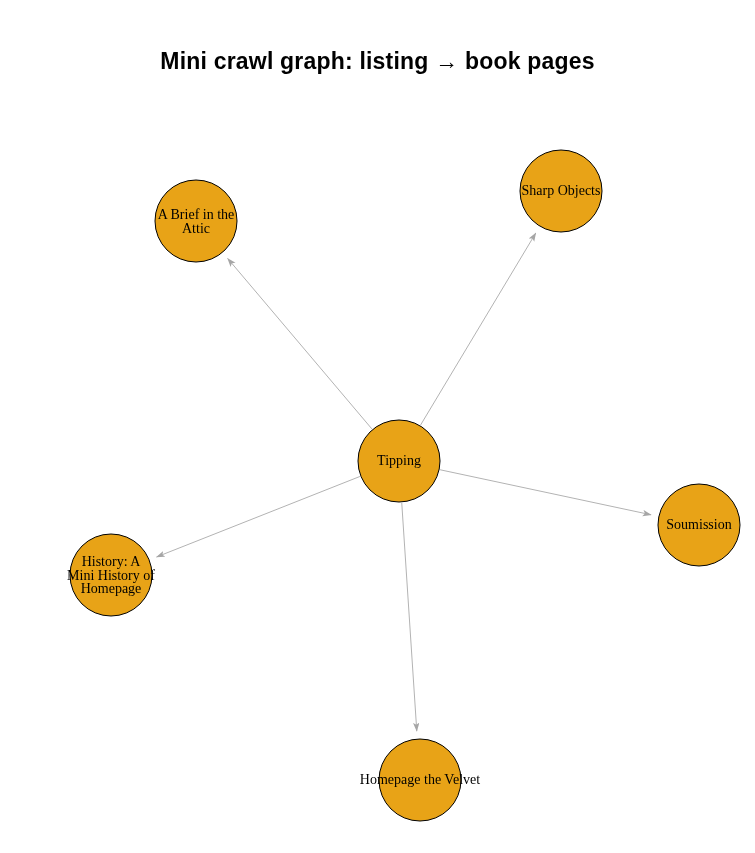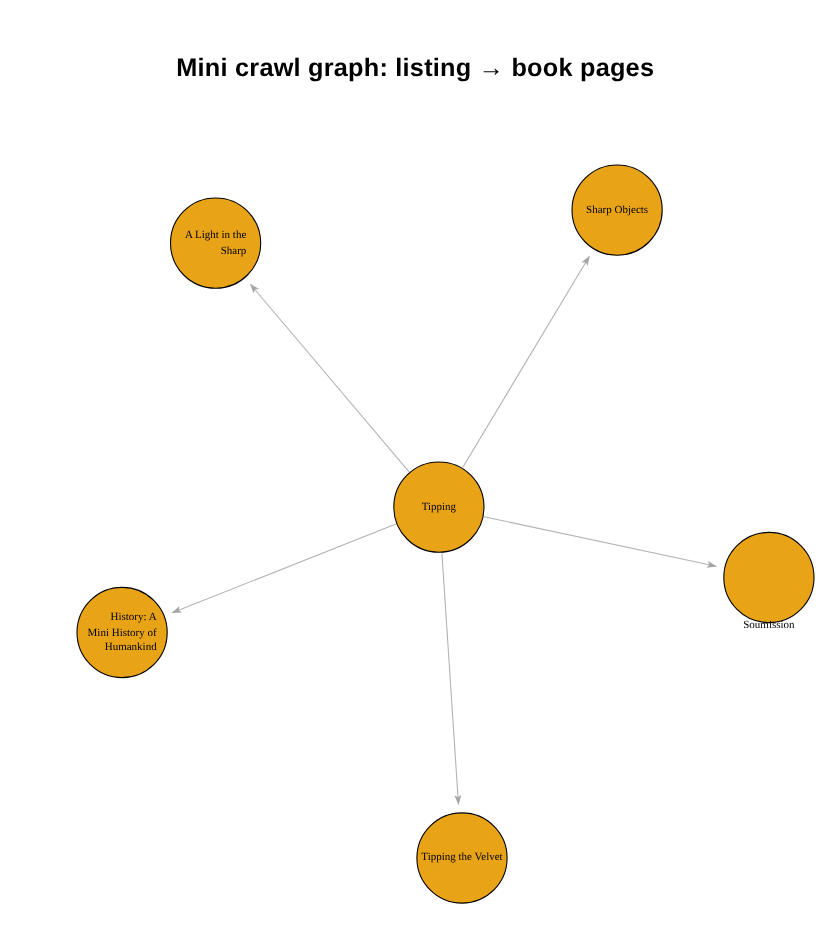--- a/index.html
+++ b/index.html
@@ -38,23 +38,23 @@
   }
   #graph-canvas {
     position: absolute;
     left: 0;
     top: 0;
     width: 755px;
     height: 853px;
   }
   .node-label {
     position: absolute;
-    text-align: right;
+    text-align: center;
     font-family: "Liberation Serif", serif;
-    font-size: 10px;
+    font-size: 14px;
     color: #000000;
     line-height: 13.5px;
     white-space: nowrap;
     transform: translate(-50%, -50%);
     pointer-events: none;
   }
 </style>
 </head>
 <body>
 
@@ -83,32 +83,32 @@
         <circle cx="111" cy="575" r="41" fill="#e8a317" stroke="#000000" stroke-width="1"></circle>
         <circle cx="420" cy="780" r="41" fill="#e8a317" stroke="#000000" stroke-width="1"></circle>
       </g>
   </svg>
 
   <div id="label-layer">
       <div class="node-label" style="left: 399px; top: 461px;">
         <div>Tipping</div>
       </div>
       <div class="node-label" style="left: 196px; top: 221px;">
-        <div>A Light in the</div>
-        <div>Sharp</div>
+        <div>A Brief in the</div>
+        <div>Attic</div>
       </div>
       <div class="node-label" style="left: 561px; top: 191px;">
         <div>Sharp Objects</div>
       </div>
-      <div class="node-label" style="left: 699px; top: 525px; margin-top: 44px;">
+      <div class="node-label" style="left: 699px; top: 525px;">
         <div>Soumission</div>
       </div>
       <div class="node-label" style="left: 111px; top: 575px;">
         <div>History: A</div>
         <div>Mini History of</div>
-        <div>Humankind</div>
+        <div>Homepage</div>
       </div>
       <div class="node-label" style="left: 420px; top: 780px;">
-        <div>Tipping the Velvet</div>
+        <div>Homepage the Velvet</div>
       </div>
     </div>
 
 </div>
 
 </body></html>

